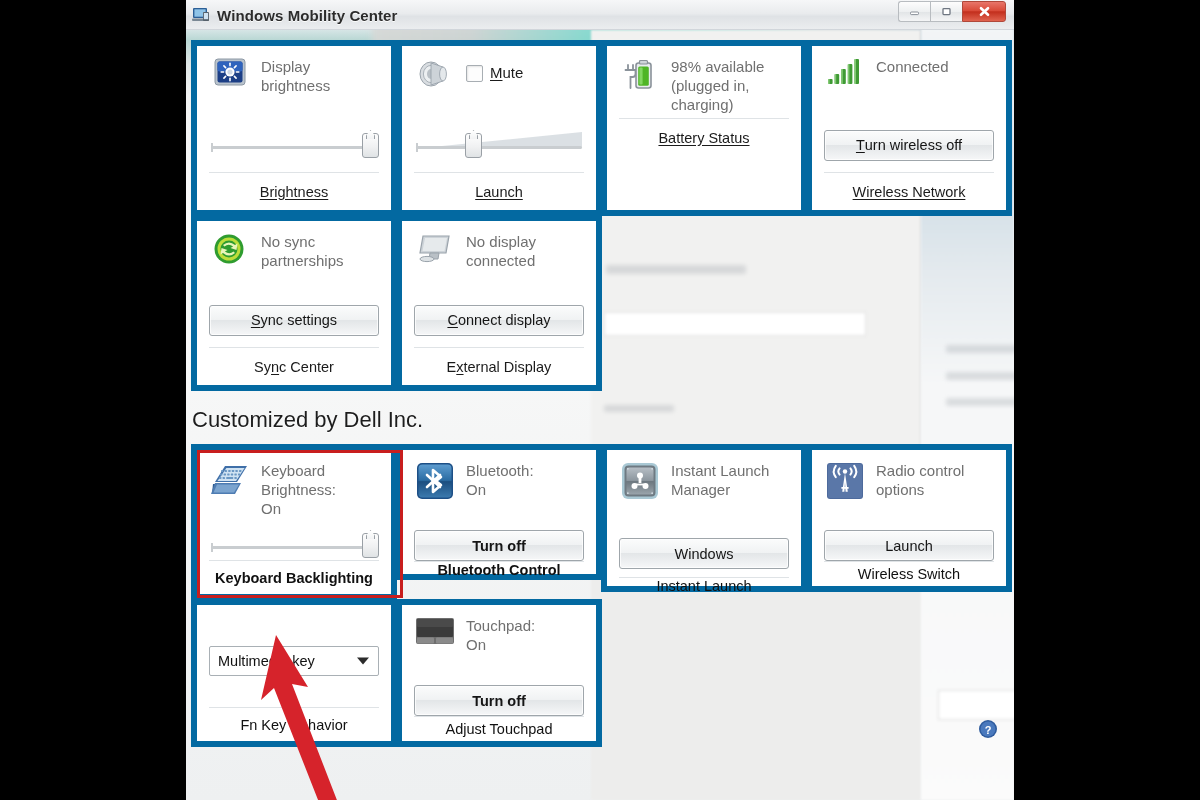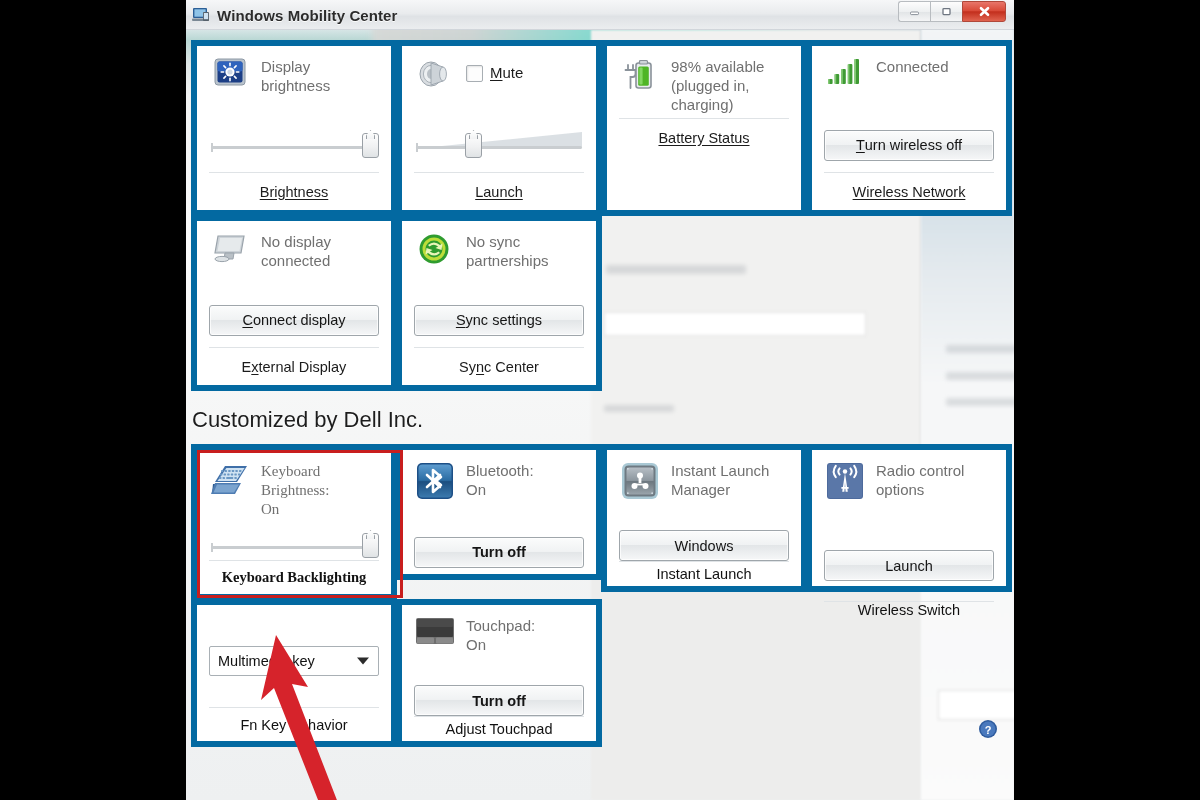--- a/index.html
+++ b/index.html
@@ -369,48 +369,20 @@
             </button>
           </div>
           <div class="tile-foot">
             <span class="u">Wireless Network</span>
           </div>
         </div>
 
         <div class="tile">
           <div class="tile-head">
             <div class="tile-ico">
-              <svg width="34" height="30" viewBox="0 0 34 30">
-                <path d="M5 3 L31 3 L28 20 L2 20 Z" fill="#cdd3d8" stroke="#9aa3ab" stroke-width="1.2"></path>
-                <path d="M7 5 L29 5 L26.5 18 L4.5 18 Z" fill="#e6eaec"></path>
-                <path d="M12 20 L11 26 L20 26 L21 20 Z" fill="#b9c0c6" stroke="#9aa3ab" stroke-width="1"></path>
-                <ellipse cx="9" cy="26" rx="7" ry="2.6" fill="#dde2e5" stroke="#9aa3ab" stroke-width="1"></ellipse>
-              </svg>
-            </div>
-            <div class="tile-label">
-              <div>No display</div>
-              <div>connected</div>
-            </div>
-          </div>
-          <div class="tile-body">
-            <button class="btn">
-              <span class="u">C</span>
-                <span>onnect display</span>
-            </button>
-          </div>
-          <div class="tile-foot">
-            <span>E</span>
-              <span class="u">x</span>
-              <span>ternal Display</span>
-          </div>
-        </div>
-
-        <div class="tile">
-          <div class="tile-head">
-            <div class="tile-ico">
               <svg width="34" height="32" viewBox="0 0 34 32">
                 <circle cx="16" cy="16" r="14.5" fill="#2f9c2f"></circle>
                 <circle cx="16" cy="16" r="11.5" fill="#bddd3a"></circle>
                 <circle cx="16" cy="16" r="8.5" fill="#2f9c2f"></circle>
                 <path d="M10 12 q6 -5 12 0 l2.5 -1.5 l-1 6.5 l-6 -2 l2.6 -1.6 q-4.5 -3.2 -8.6 0 z" fill="#e9f5b8"></path>
                 <path d="M22 20 q-6 5 -12 0 l-2.5 1.5 l1 -6.5 l6 2 l-2.6 1.6 q4.5 3.2 8.6 0 z" fill="#e9f5b8"></path>
               </svg>
             </div>
             <div class="tile-label">
               <div>No sync</div>
@@ -422,27 +394,55 @@
               <span class="u">S</span>
                 <span>ync settings</span>
             </button>
           </div>
           <div class="tile-foot">
             <span>Sy</span>
               <span class="u">n</span>
               <span>c Center</span>
           </div>
         </div>
+
+        <div class="tile">
+          <div class="tile-head">
+            <div class="tile-ico">
+              <svg width="34" height="30" viewBox="0 0 34 30">
+                <path d="M5 3 L31 3 L28 20 L2 20 Z" fill="#cdd3d8" stroke="#9aa3ab" stroke-width="1.2"></path>
+                <path d="M7 5 L29 5 L26.5 18 L4.5 18 Z" fill="#e6eaec"></path>
+                <path d="M12 20 L11 26 L20 26 L21 20 Z" fill="#b9c0c6" stroke="#9aa3ab" stroke-width="1"></path>
+                <ellipse cx="9" cy="26" rx="7" ry="2.6" fill="#dde2e5" stroke="#9aa3ab" stroke-width="1"></ellipse>
+              </svg>
+            </div>
+            <div class="tile-label">
+              <div>No display</div>
+              <div>connected</div>
+            </div>
+          </div>
+          <div class="tile-body">
+            <button class="btn">
+              <span class="u">C</span>
+                <span>onnect display</span>
+            </button>
+          </div>
+          <div class="tile-foot">
+            <span>E</span>
+              <span class="u">x</span>
+              <span>ternal Display</span>
+          </div>
+        </div>
       </div>
 
       <div class="section-head">Customized by Dell Inc.</div>
 
       <div class="dell-grid" style="padding-left:6px;position:relative;">
 
-        <div class="tile" style="height:156px;font-family:Liberation Serif, serif;">
+        <div class="tile" style="height:156px;">
           <div class="highlight" style="height:148px;"></div>
           <div class="tile-head" style="min-height:70px;">
             <div class="tile-ico">
               <svg width="38" height="34" viewBox="0 0 38 34">
                 <path d="M4 20 L14 4 L36 4 L26 20 Z" fill="#3f6fa8"></path>
                 <path d="M6.5 19 L15.4 6 L33.6 6 L25 19 Z" fill="#cfe2f2"></path>
                 <g fill="#6b98c4">
                   <rect x="10" y="8" width="2.4" height="2" rx=".4"></rect>
                     <rect x="13.6" y="8" width="2.4" height="2" rx=".4"></rect>
                   <rect x="17.2" y="8" width="2.4" height="2" rx=".4"></rect>
@@ -502,23 +502,26 @@
               </svg>
             </div>
             <div class="tile-label">
               <div>Bluetooth:</div>
               <div>On</div>
             </div>
           </div>
           <div class="tile-body">
             <button class="btn bold">Turn off</button>
           </div>
-        </div>
-
-        <div class="tile" style="height:148px;">
+          <div class="tile-foot dark" style="height:34px;font-weight:700;">
+            <span>Bluetooth Control</span>
+          </div>
+        </div>
+
+        <div class="tile" style="height:148px;gap:8px;">
           <div class="tile-head" style="min-height:70px;">
             <div class="tile-ico">
               <svg width="38" height="38" viewBox="0 0 38 38">
                 <rect x="1" y="1" width="36" height="36" rx="6" fill="#a9c8d4"></rect>
                 <rect x="3.5" y="3.5" width="31" height="31" rx="4" fill="#6f7a82"></rect>
                 <rect x="5.5" y="5.5" width="27" height="27" rx="3" fill="url(#ilg)"></rect>
                 <defs>
                     <linearGradient id="ilg" x1="0" y1="0" x2="0" y2="1">
                   <stop offset="0%" stop-color="#b6bec5"></stop>
                       <stop offset="48%" stop-color="#8d979f"></stop>
@@ -547,21 +550,21 @@
             </div>
           </div>
           <div class="tile-body">
             <button class="btn">Windows</button>
           </div>
           <div class="tile-foot dark" style="height:34px;">
             <span>Instant Launch</span>
           </div>
         </div>
 
-        <div class="tile" style="height:148px;gap:20px;">
+        <div class="tile" style="height:148px;">
           <div class="tile-head" style="min-height:70px;">
             <div class="tile-ico">
               <svg width="38" height="38" viewBox="0 0 38 38">
                 <rect x="1" y="1" width="36" height="36" rx="3" fill="#4d6a9c"></rect>
                 <rect x="2" y="2" width="34" height="34" rx="2" fill="#5a77a8"></rect>
                 <g fill="#fff">
                   <path d="M16.2 29.8 L19 11 L21.8 29.8 L19.6 29.8 L19 20 L18.4 29.8 Z"></path>
                   <rect x="15.4" y="25" width="7.2" height="1.8"></rect>
                   <circle cx="19" cy="9.5" r="2.2"></circle>
                 </g>

